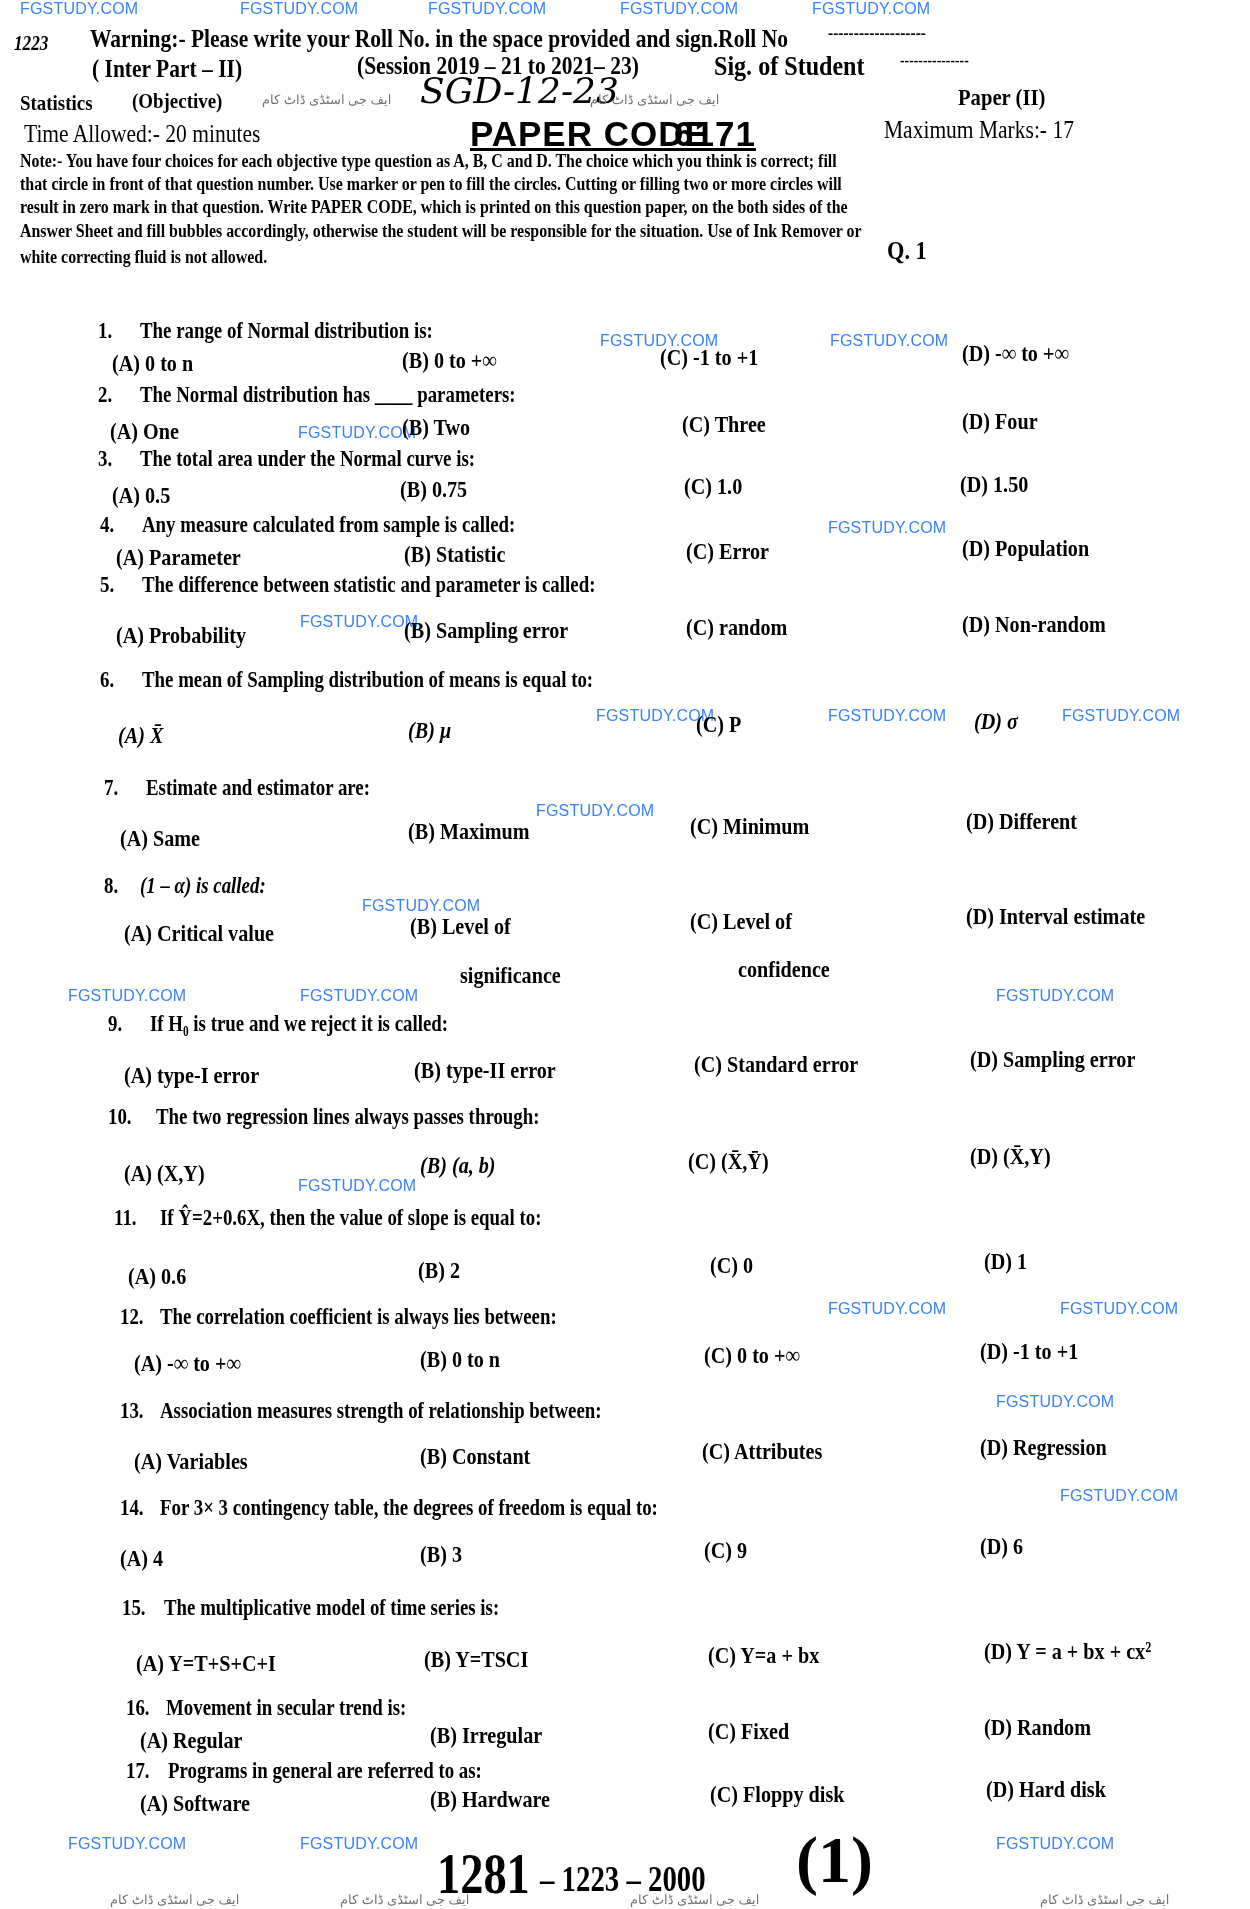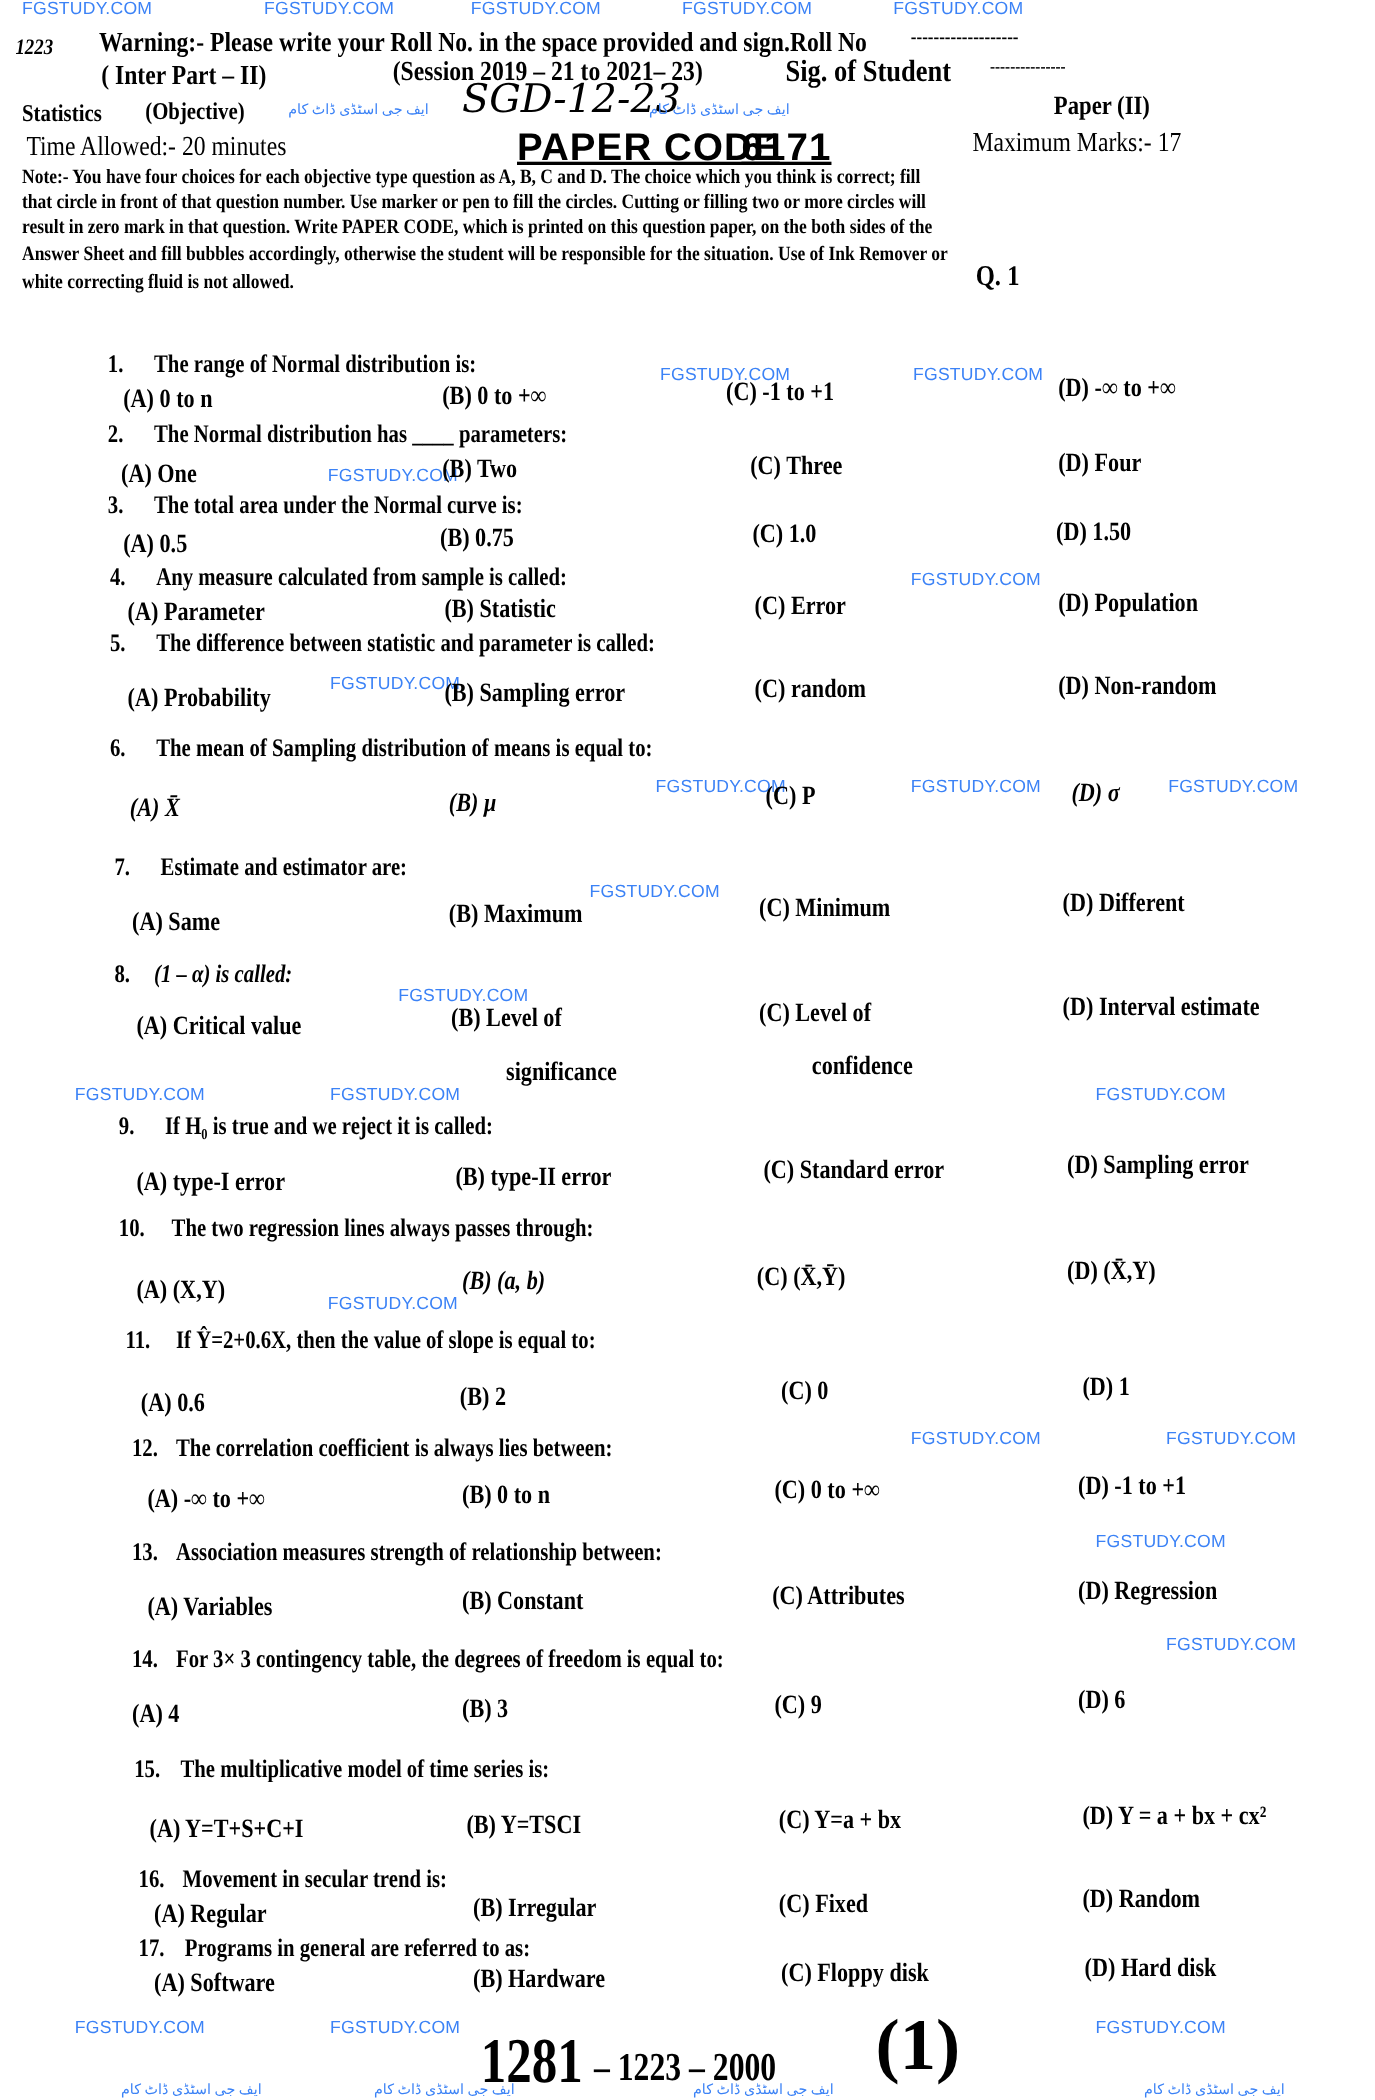--- a/index.html
+++ b/index.html
@@ -1,20 +1,20 @@
 <!DOCTYPE html>
 <html><head>
 <meta charset="utf-8">
 <style>
   html, body { margin:0; padding:0; background:#ffffff; }
   body { width:1250px; height:1909px; position:relative; overflow:hidden; color:#000;
          font-family:"Liberation Serif", "DejaVu Serif", serif; }
   .abs { position:absolute; white-space:nowrap; }
   .wm { font-family:"Liberation Sans", "DejaVu Sans", sans-serif; font-size:16px; color:#3b82f6; letter-spacing:0.2px; }
-  .urdu { font-family:Liberation Serif, serif; font-size:13px; color:#3b82f6; }
+  .urdu { font-family:Liberation Sans, sans-serif; font-size:13px; color:#737373; }
   .hdr { font-weight:bold; font-size:25px; transform:scaleX(0.86); transform-origin:left center; }
   .q { font-size:23px; transform:scaleX(0.82); transform-origin:left center; font-weight:bold; }
   .opt { font-size:24px; transform:scaleX(0.84); transform-origin:left center; font-weight:bold; }
   .note { font-size:18.5px; font-weight:bold; transform:scaleX(0.86); transform-origin:left center; }
   .code { font-family:"Liberation Sans", "DejaVu Sans", sans-serif; font-weight:bold; font-size:35px; letter-spacing:1px;text-decoration:underline; }
   .sgd { font-family:"DejaVu Serif", serif; font-style:italic; font-size:36px; }
   .footer-big { font-weight:bold; font-size:58px; transform:scaleX(0.8); transform-origin:left center; }
   .footer-mid { font-weight:bold; font-size:36px; transform:scaleX(0.8); transform-origin:left center; }
   .footer-paren { font-weight:bold; font-size:66px; }
   .ital { font-style:italic; }

